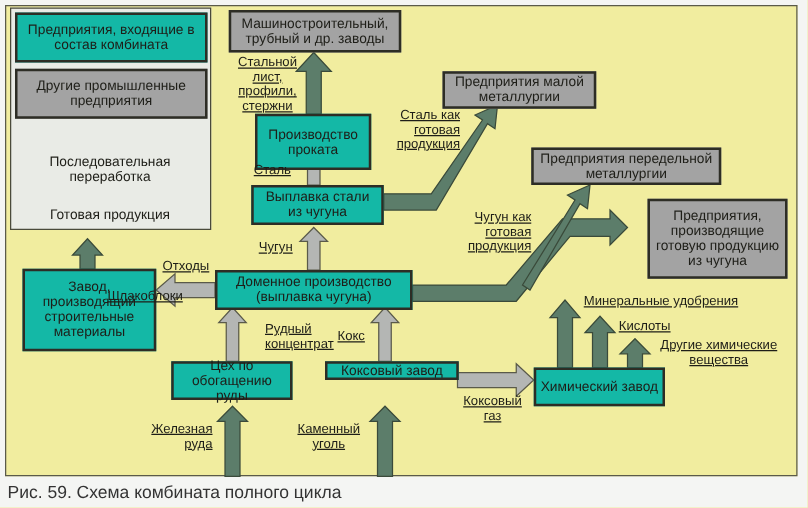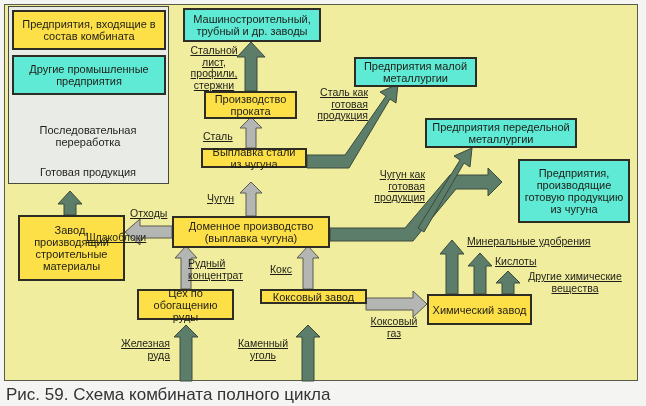--- a/index.html
+++ b/index.html
@@ -1,26 +1,26 @@
 <!DOCTYPE html>
 <html><head>
 <meta charset="utf-8">
 <style>
   html,body{margin:0;padding:0;}
   body{width:646px;height:406px;background:#f4f5f3;position:relative;overflow:hidden;font-family:"Liberation Sans",sans-serif;}
   #panel{position:absolute;left:4px;top:4px;width:634px;height:377px;background:#f1ed9f;border:1px solid #5a5a4a;box-sizing:border-box;}
   #legend{position:absolute;left:8px;top:6px;width:161px;height:178px;background:#e9ebe6;border:1px solid #4a4a3a;box-sizing:border-box;}
   .box{position:absolute;box-sizing:border-box;border:2px solid #2d2d25;display:flex;align-items:center;justify-content:center;text-align:center;font-size:11px;line-height:12px;color:#1e1e18;padding:1px 3px;}
-  .green{background:#fde047;}
-  .orange{background:#5eead4;}
+  .green{background:#14b8a6;}
+  .orange{background:#a3a3a3;}
   .lbl{position:absolute;font-size:10.5px;line-height:11.5px;color:#1e1e18;white-space:nowrap;text-decoration:underline;}
   .lbl.r{text-align:right;}
   .lbl.c{text-align:center;}
   svg#arrows{position:absolute;left:0;top:0;}
-  #caption{position:absolute;left:6px;top:385px;font-size:17px;color:#333;}
+  #caption{position:absolute;left:6px;top:385px;font-size:14px;color:#333;}
   .leg-lbl{position:absolute;font-size:11px;line-height:12px;color:#1e1e18;text-align:center;width:150px;left:13px;}
 </style>
 </head>
 <body>
 
 <div id="panel"></div>
 
 <svg id="arrows" width="646" height="406">
 
   <g>
@@ -90,39 +90,39 @@
   </g>
 </svg>
 
 <div id="legend"></div>
 <div class="box green" style="left:12px;top:10px;width:154px;height:40px;">Предприятия, входящие в состав комбината</div>
 <div class="box orange" style="left:12px;top:55px;width:154px;height:40px;">Другие промышленные предприятия</div>
 <div class="leg-lbl" style="top:124px;">Последовательная переработка</div>
 <div class="leg-lbl" style="top:166px;">Готовая продукция</div>
 
 <div class="box orange" style="left:183px;top:8px;width:138px;height:34px;">Машиностроительный, трубный и др. заводы</div>
-<div class="box green" style="left:204px;top:91px;width:93px;height:28px;">Производство проката</div>
+<div class="box green" style="left:204px;top:91px;width:93px;height:45px;">Производство проката</div>
 <div class="box orange" style="left:354px;top:57px;width:123px;height:30px;">Предприятия малой металлургии</div>
-<div class="box green" style="left:201px;top:148px;width:106px;height:20px;">Выплавка стали из чугуна</div>
+<div class="box green" style="left:201px;top:148px;width:106px;height:32px;">Выплавка стали из чугуна</div>
 <div class="box orange" style="left:425px;top:118px;width:152px;height:30px;">Предприятия передельной металлургии</div>
 <div class="box orange" style="left:518px;top:159px;width:112px;height:64px;">Предприятия, производящие готовую продукцию из чугуна</div>
 <div class="box green" style="left:172px;top:216px;width:158px;height:32px;">Доменное производство (выплавка чугуна)</div>
 <div class="box green" style="left:18px;top:215px;width:107px;height:66px;">Завод, производящий строительные материалы</div>
 <div class="box green" style="left:137px;top:289px;width:97px;height:31px;">Цех по обогащению руды</div>
 <div class="box green" style="left:260px;top:289px;width:107px;height:15px;">Коксовый завод</div>
 <div class="box green" style="left:427px;top:294px;width:105px;height:31px;">Химический завод</div>
 
 <div class="lbl c" style="left:184px;top:45px;width:60px;white-space:normal;">Стальной лист, профили, стержни</div>
 <div class="lbl r" style="left:308px;top:87px;width:60px;white-space:normal;">Сталь как готовая продукция</div>
 <div class="lbl" style="left:203px;top:131px;">Сталь</div>
 <div class="lbl" style="left:207px;top:193px;">Чугун</div>
 <div class="lbl r" style="left:358px;top:169px;width:67px;white-space:normal;">Чугун как готовая продукция</div>
 <div class="lbl" style="left:86px;top:192px;margin-top:40px;">Шлакоблоки</div>
 <div class="lbl" style="left:130px;top:208px;">Отходы</div>
-<div class="lbl" style="left:188px;top:258px;width:60px;white-space:normal;">Рудный концентрат</div>
+<div class="lbl" style="left:212px;top:258px;width:60px;white-space:normal;">Рудный концентрат</div>
 <div class="lbl" style="left:270px;top:264px;">Кокс</div>
 <div class="lbl r" style="left:118px;top:338px;width:52px;white-space:normal;">Железная руда</div>
 <div class="lbl c" style="left:230px;top:338px;width:66px;white-space:normal;">Каменный уголь</div>
 <div class="lbl c" style="left:368px;top:316px;width:52px;white-space:normal;">Коксовый газ</div>
 <div class="lbl" style="left:467px;top:236px;">Минеральные удобрения</div>
 <div class="lbl" style="left:495px;top:256px;">Кислоты</div>
 <div class="lbl c" style="left:520px;top:271px;width:110px;white-space:normal;">Другие химические вещества</div>
 
 <div id="caption">Рис. 59. Схема комбината полного цикла</div>
 

